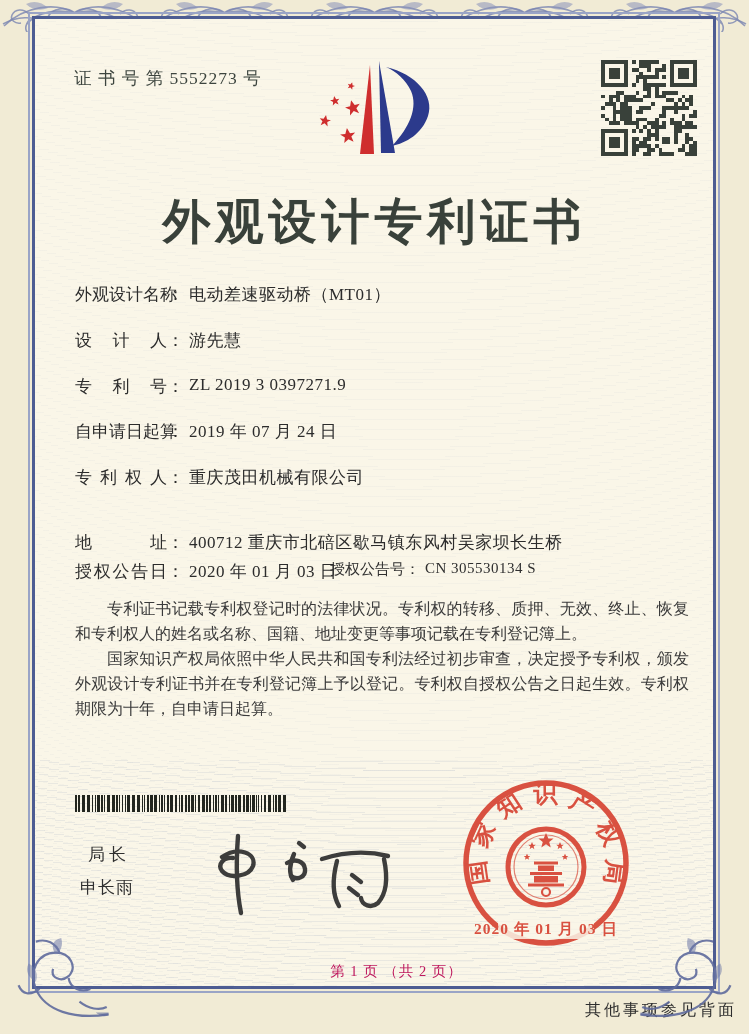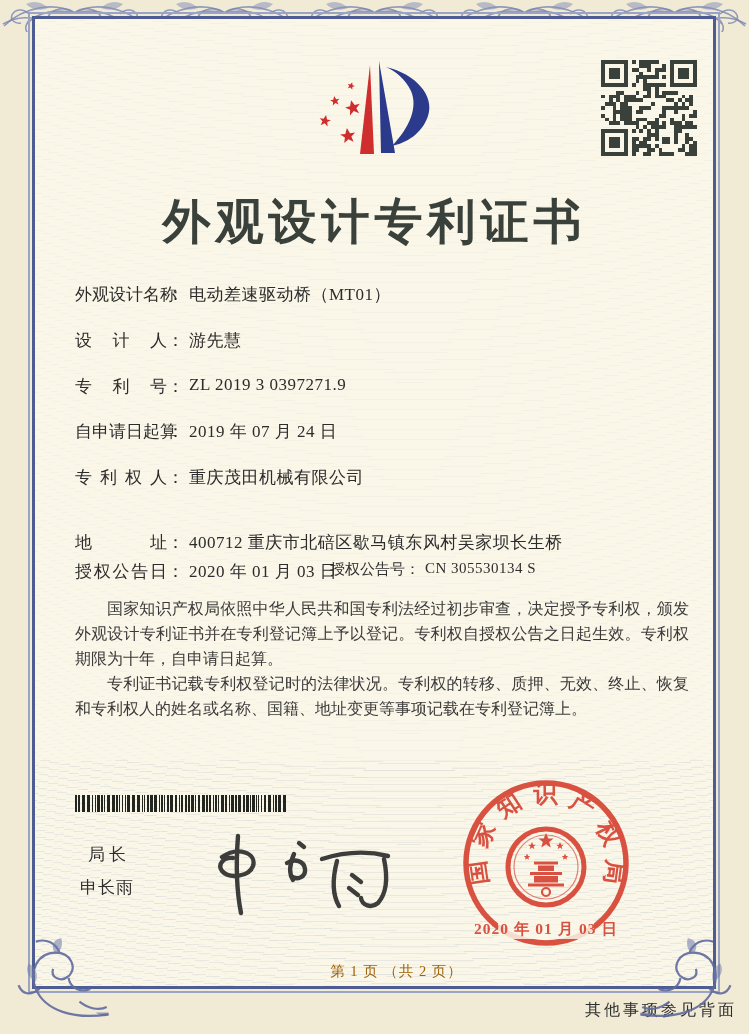--- a/index.html
+++ b/index.html
@@ -30,21 +30,21 @@
   .grant2 .fvalue{margin-left:5px;}
   .body-text{position:absolute;left:75px;width:614px;top:596px;font-size:16px;line-height:25px;
              text-align:justify;color:#3a3a3a;}
   .body-text p{margin:0;text-indent:2em;}
   .barcode{position:absolute;left:75px;top:795px;width:215px;height:17px;}
   .signer-title{position:absolute;left:88px;top:843px;font-size:17px;letter-spacing:4px;color:#303030;}
   .signer-name{position:absolute;left:80px;top:876px;font-size:17px;letter-spacing:1px;color:#303030;}
   .signature{position:absolute;left:198px;top:828px;}
   .seal{position:absolute;left:450px;top:779px;}
   .page-indicator{position:absolute;left:0;right:0;top:962px;text-align:center;
-                  font-size:14.5px;letter-spacing:1px;color:#a16207;padding-left:44px;}
+                  font-size:14.5px;letter-spacing:1px;color:#be185d;padding-left:44px;}
   .back-note{position:absolute;left:0;right:12px;top:1000px;text-align:right;
              font-size:16px;letter-spacing:3px;color:#2e2e2e;}
   .lace-top{position:absolute;left:0;top:0;}
   .flourish-left{position:absolute;left:14px;top:934px;}
   .flourish-right{position:absolute;right:14px;top:934px;transform:scaleX(-1);}
   .hidden-defs{position:absolute;width:0;height:0;overflow:hidden;}
 </style>
 </head>
 <body>
 
@@ -94,20 +94,21 @@
       <use href="#scrollMotif" x="600" y="0" width="150" height="32"></use>
     </g>
   </svg>
 
   <div class="frame-outer">
     <div class="frame-inner"></div>
   </div>
   <div class="tex-all"></div>
   <div class="tex-bottom"></div>
 
+  <div class="cert-no">证 书 号 第 5552273 号</div>
 
   <svg class="logo" width="118" height="103" viewBox="0 0 118 103">
     <polygon points="52,8 42,97 56,97" fill="#cf2e2e"></polygon>
     <polygon points="61,4 63,96 77,96" fill="#2c3a8c"></polygon>
     <path d="M68,10 C98,17 117,39 110,59 C104,77 88,86 74,89 C92,70 100,50 93,34 C88,23 78,14 68,10 Z" fill="#2c3a8c"></path>
     <use href="#star5" x="29" y="25" width="8" height="8" fill="#cf2e2e" transform="rotate(18 33 29)"></use>
     <use href="#star5" x="12" y="39" width="10" height="10" fill="#cf2e2e" transform="rotate(-10 17 44)"></use>
     <use href="#star5" x="27" y="43" width="16" height="16" fill="#cf2e2e" transform="rotate(-14 35 51)"></use>
     <use href="#star5" x="1" y="58" width="12" height="12" fill="#cf2e2e" transform="rotate(10 7 64)"></use>
     <use href="#star5" x="22" y="71" width="16" height="16" fill="#cf2e2e" transform="rotate(-8 30 79)"></use>
@@ -374,22 +375,22 @@
       <span class="fcolon">：</span>
       <span class="fvalue">2020 年 01 月 03 日</span>
   </div>
   <div class="grant2">
     <span>授权公告号</span>
       <span class="fcolon">：</span>
       <span class="fvalue">CN 305530134 S</span>
   </div>
 
   <div class="body-text">
+    <p>专利证书记载专利权登记时的法律状况。专利权的转移、质押、无效、终止、恢复和专利权人的姓名或名称、国籍、地址变更等事项记载在专利登记簿上。</p>
     <p>国家知识产权局依照中华人民共和国专利法经过初步审查，决定授予专利权，颁发外观设计专利证书并在专利登记簿上予以登记。专利权自授权公告之日起生效。专利权期限为十年，自申请日起算。</p>
-    <p>专利证书记载专利权登记时的法律状况。专利权的转移、质押、无效、终止、恢复和专利权人的姓名或名称、国籍、地址变更等事项记载在专利登记簿上。</p>
   </div>
 
   <div class="barcode" id="barcode"><svg width="215" height="17" viewBox="0 0 215 17" shape-rendering="crispEdges">
         <rect x="0" y="0" width="2" height="17" fill="#23261f"></rect>
         <rect x="3" y="0" width="2" height="17" fill="#23261f"></rect>
         <rect x="7" y="0" width="3" height="17" fill="#23261f"></rect>
         <rect x="12" y="0" width="3" height="17" fill="#23261f"></rect>
         <rect x="17" y="0" width="1" height="17" fill="#23261f"></rect>
         <rect x="20" y="0" width="1" height="17" fill="#23261f"></rect>
         <rect x="22" y="0" width="3" height="17" fill="#23261f"></rect>

